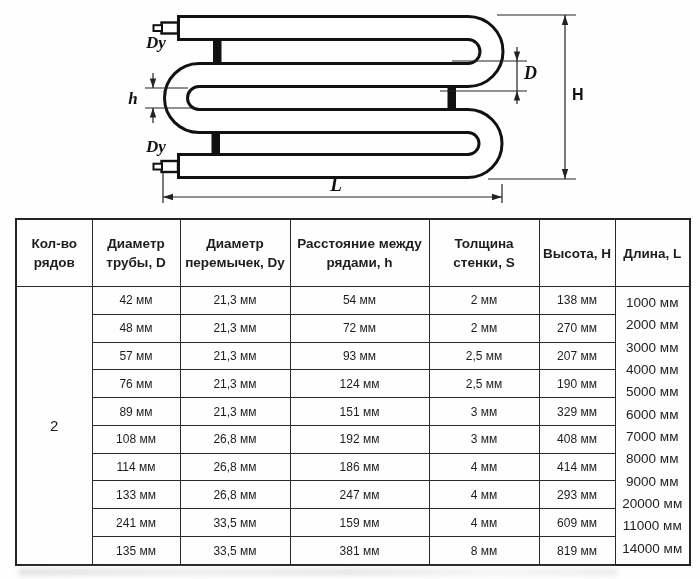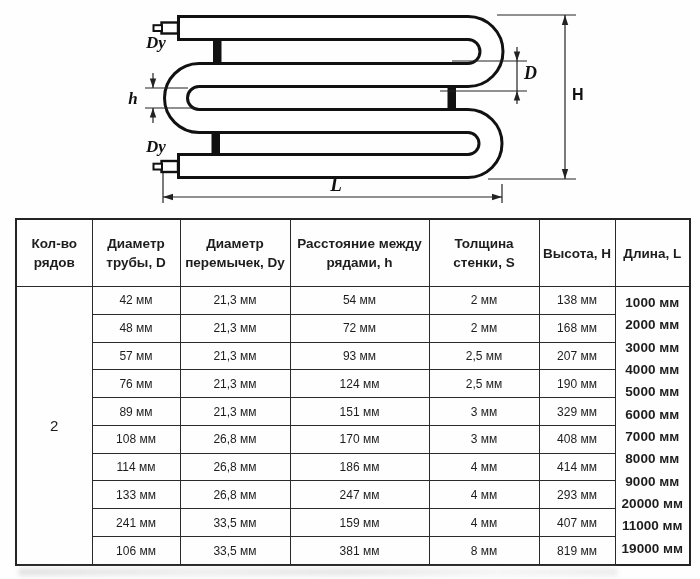--- a/index.html
+++ b/index.html
@@ -17,21 +17,21 @@
   table.spec td,table.spec th{
     border:1.7px solid #2a2a2a;text-align:center;vertical-align:middle;
     padding:0;overflow:hidden;
   }
   table.spec{border:2.2px solid #242424;}
   th.hcell{font-weight:bold;font-size:13.5px;line-height:19px;height:66px;border-bottom:2px solid #242424;}
   td.dcell{font-weight:normal;font-size:12px;height:26px;margin-left:8px;}
   td.mergecell{font-size:15px;font-weight:normal;}
   td.lencell{vertical-align:middle;}
   .len-stack{display:flex;flex-direction:column;justify-content:space-between;height:268px;padding:2px 0;}
-  .len-line{flex:1;display:flex;align-items:center;justify-content:center;font-size:13.5px;font-weight:bold;color:#1d1d1d;}
+  .len-line{flex:1;display:flex;align-items:center;justify-content:center;font-size:13.5px;font-weight:normal;color:#1d1d1d;}
   .bottom-artifact{
     position:absolute;left:18px;top:568px;width:600px;height:8px;border-radius:4px;
     background:linear-gradient(90deg,#cfcfcf 0%,#e3e3e3 30%,#d6d6d6 55%,#efefef 80%,#e0e0e0 100%);
     filter:blur(2px);opacity:.55;
   }
 </style>
 </head>
 <body>
 
 <div class="stage">
@@ -133,30 +133,30 @@
               <div class="len-line">2000 мм</div>
               <div class="len-line">3000 мм</div>
               <div class="len-line">4000 мм</div>
               <div class="len-line">5000 мм</div>
               <div class="len-line">6000 мм</div>
               <div class="len-line">7000 мм</div>
               <div class="len-line">8000 мм</div>
               <div class="len-line">9000 мм</div>
               <div class="len-line">20000 мм</div>
               <div class="len-line">11000 мм</div>
-              <div class="len-line">19000 мм</div>
+              <div class="len-line">14000 мм</div>
             </div>
           </td>
         </tr>
         <tr>
           <td class="dcell">48 мм</td>
           <td class="dcell">21,3 мм</td>
           <td class="dcell">72 мм</td>
           <td class="dcell">2 мм</td>
-          <td class="dcell">168 мм</td>
+          <td class="dcell">270 мм</td>
         </tr>
         <tr>
           <td class="dcell">57 мм</td>
           <td class="dcell">21,3 мм</td>
           <td class="dcell">93 мм</td>
           <td class="dcell">2,5 мм</td>
           <td class="dcell">207 мм</td>
         </tr>
         <tr>
           <td class="dcell">76 мм</td>
@@ -168,21 +168,21 @@
         <tr>
           <td class="dcell">89 мм</td>
           <td class="dcell">21,3 мм</td>
           <td class="dcell">151 мм</td>
           <td class="dcell">3 мм</td>
           <td class="dcell">329 мм</td>
         </tr>
         <tr>
           <td class="dcell">108 мм</td>
           <td class="dcell">26,8 мм</td>
-          <td class="dcell">170 мм</td>
+          <td class="dcell">192 мм</td>
           <td class="dcell">3 мм</td>
           <td class="dcell">408 мм</td>
         </tr>
         <tr>
           <td class="dcell">114 мм</td>
           <td class="dcell">26,8 мм</td>
           <td class="dcell">186 мм</td>
           <td class="dcell">4 мм</td>
           <td class="dcell">414 мм</td>
         </tr>
@@ -191,24 +191,24 @@
           <td class="dcell">26,8 мм</td>
           <td class="dcell">247 мм</td>
           <td class="dcell">4 мм</td>
           <td class="dcell">293 мм</td>
         </tr>
         <tr>
           <td class="dcell">241 мм</td>
           <td class="dcell">33,5 мм</td>
           <td class="dcell">159 мм</td>
           <td class="dcell">4 мм</td>
-          <td class="dcell">407 мм</td>
-        </tr>
-        <tr>
-          <td class="dcell">106 мм</td>
+          <td class="dcell">609 мм</td>
+        </tr>
+        <tr>
+          <td class="dcell">135 мм</td>
           <td class="dcell">33,5 мм</td>
           <td class="dcell">381 мм</td>
           <td class="dcell">8 мм</td>
           <td class="dcell">819 мм</td>
         </tr>
       </tbody>
     </table>
   </div>
 
   <div class="bottom-artifact"></div>

